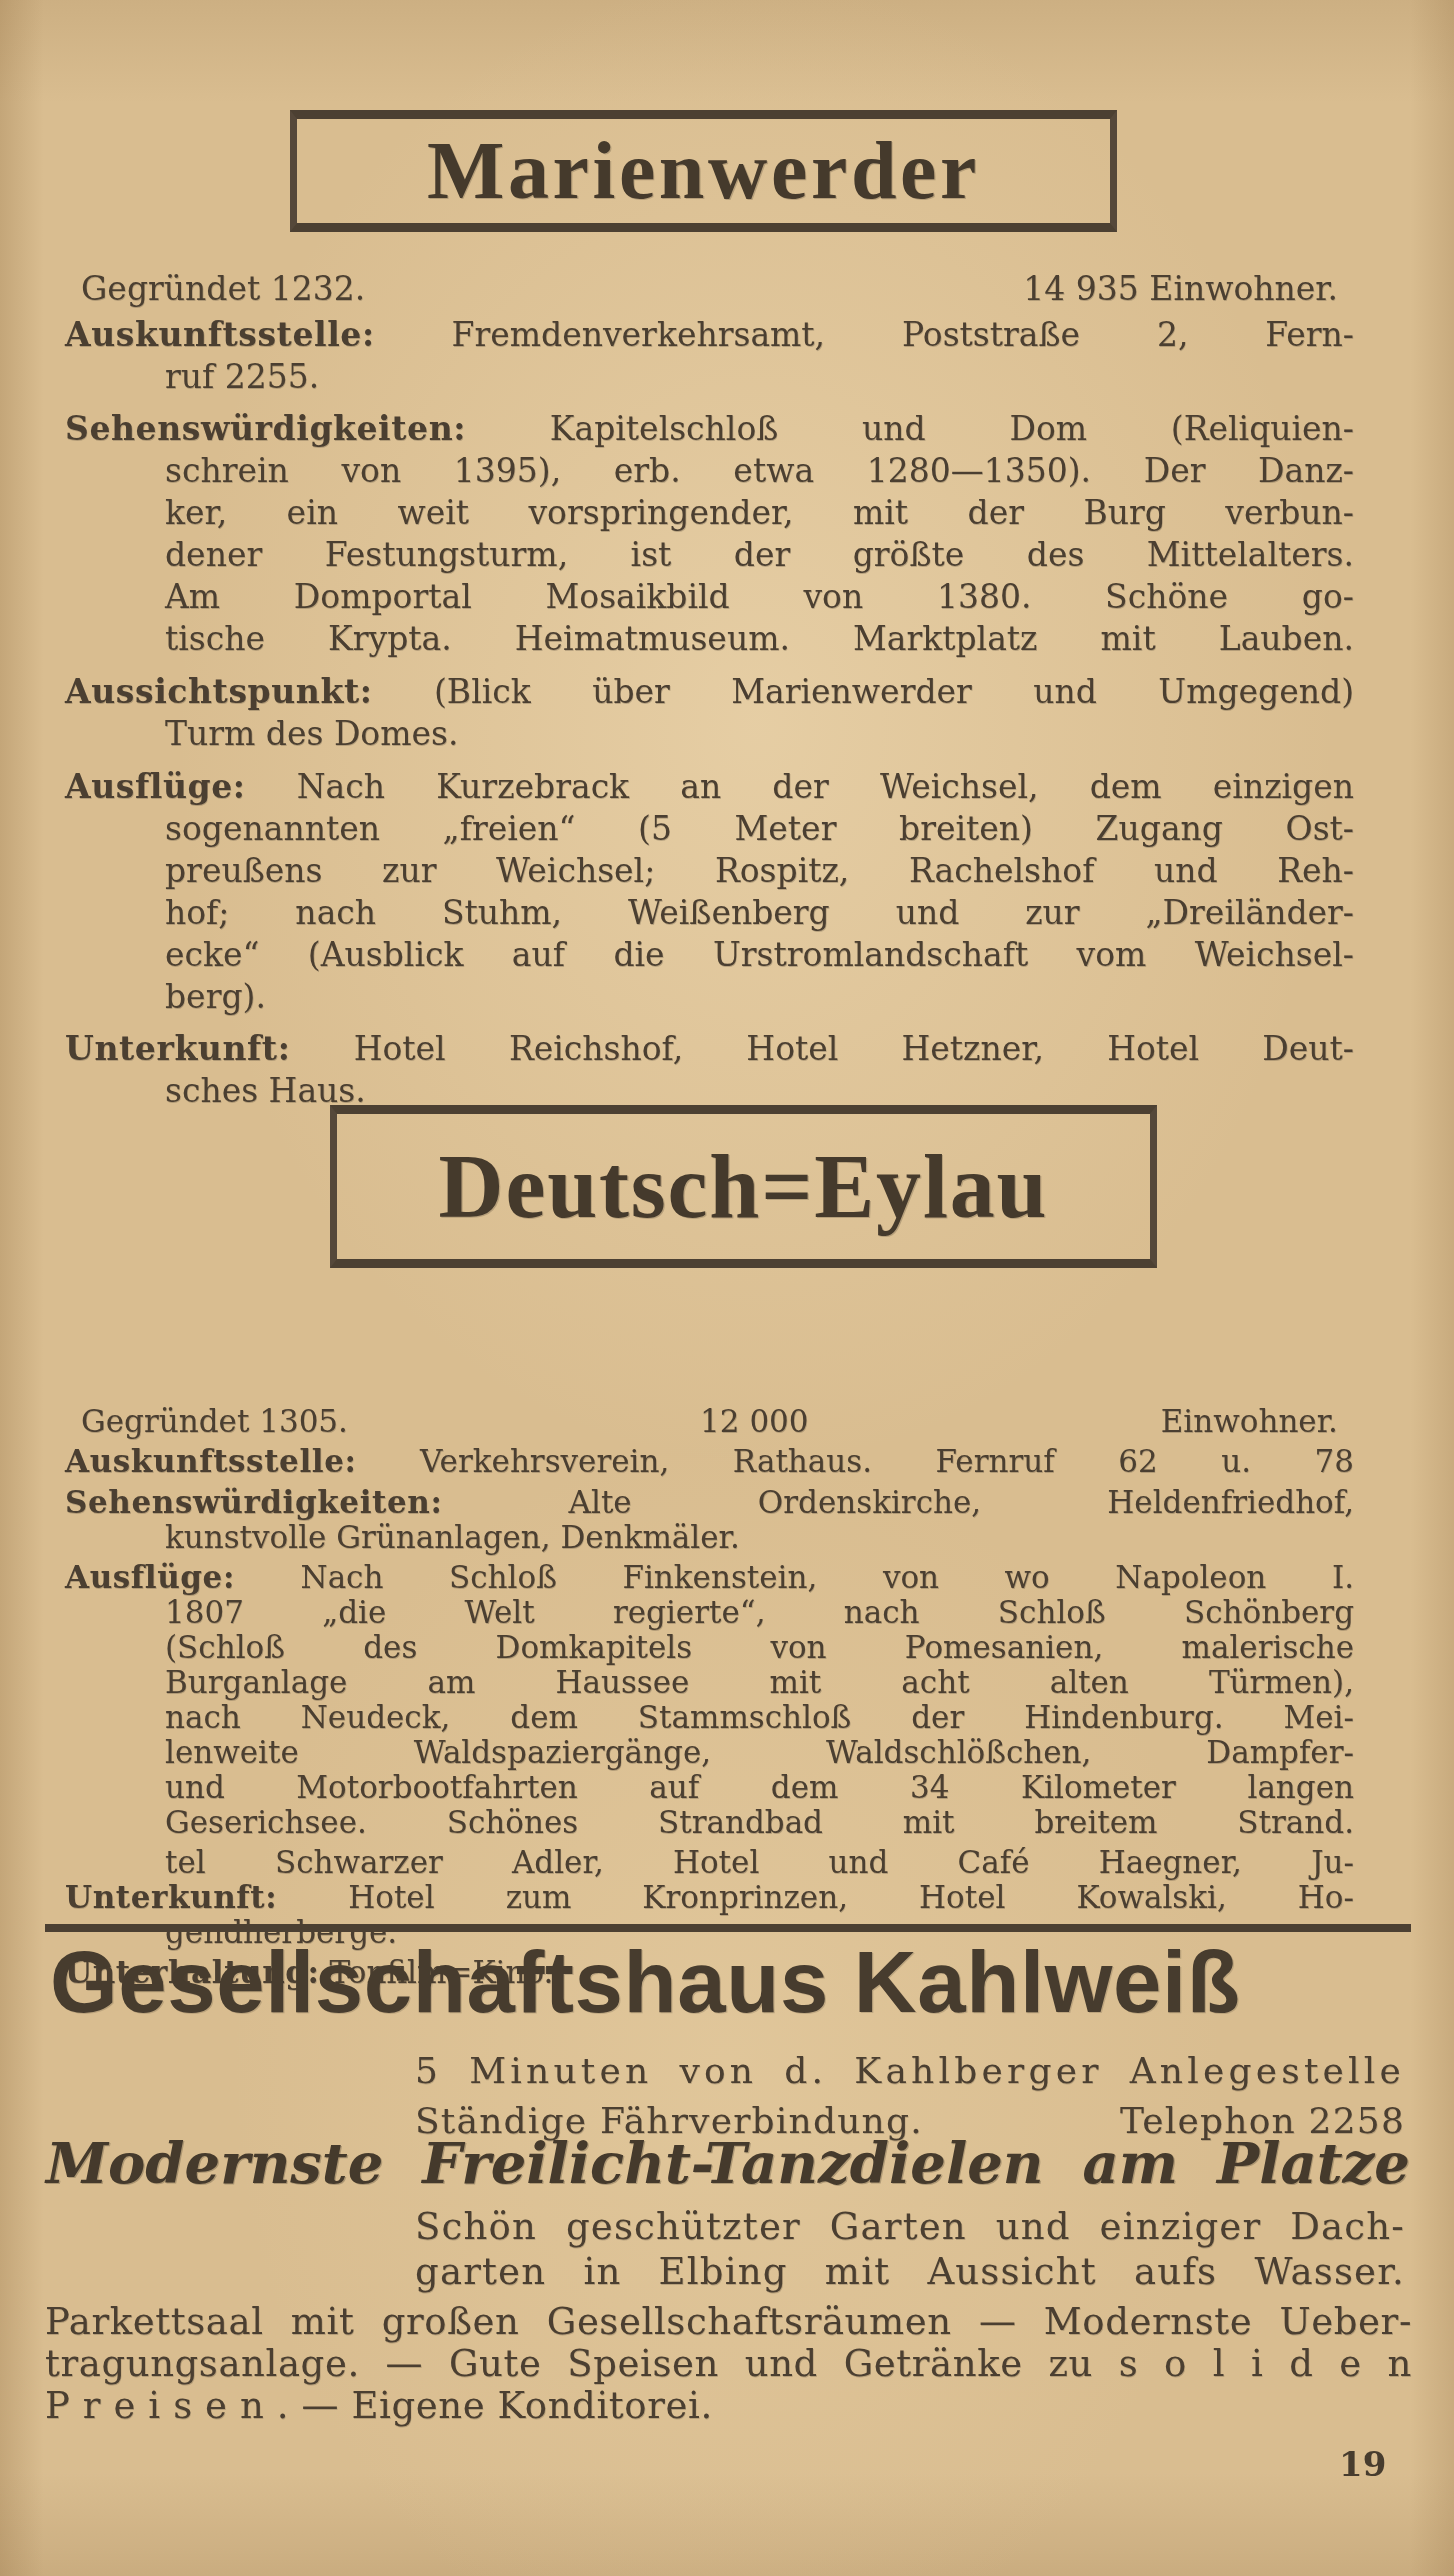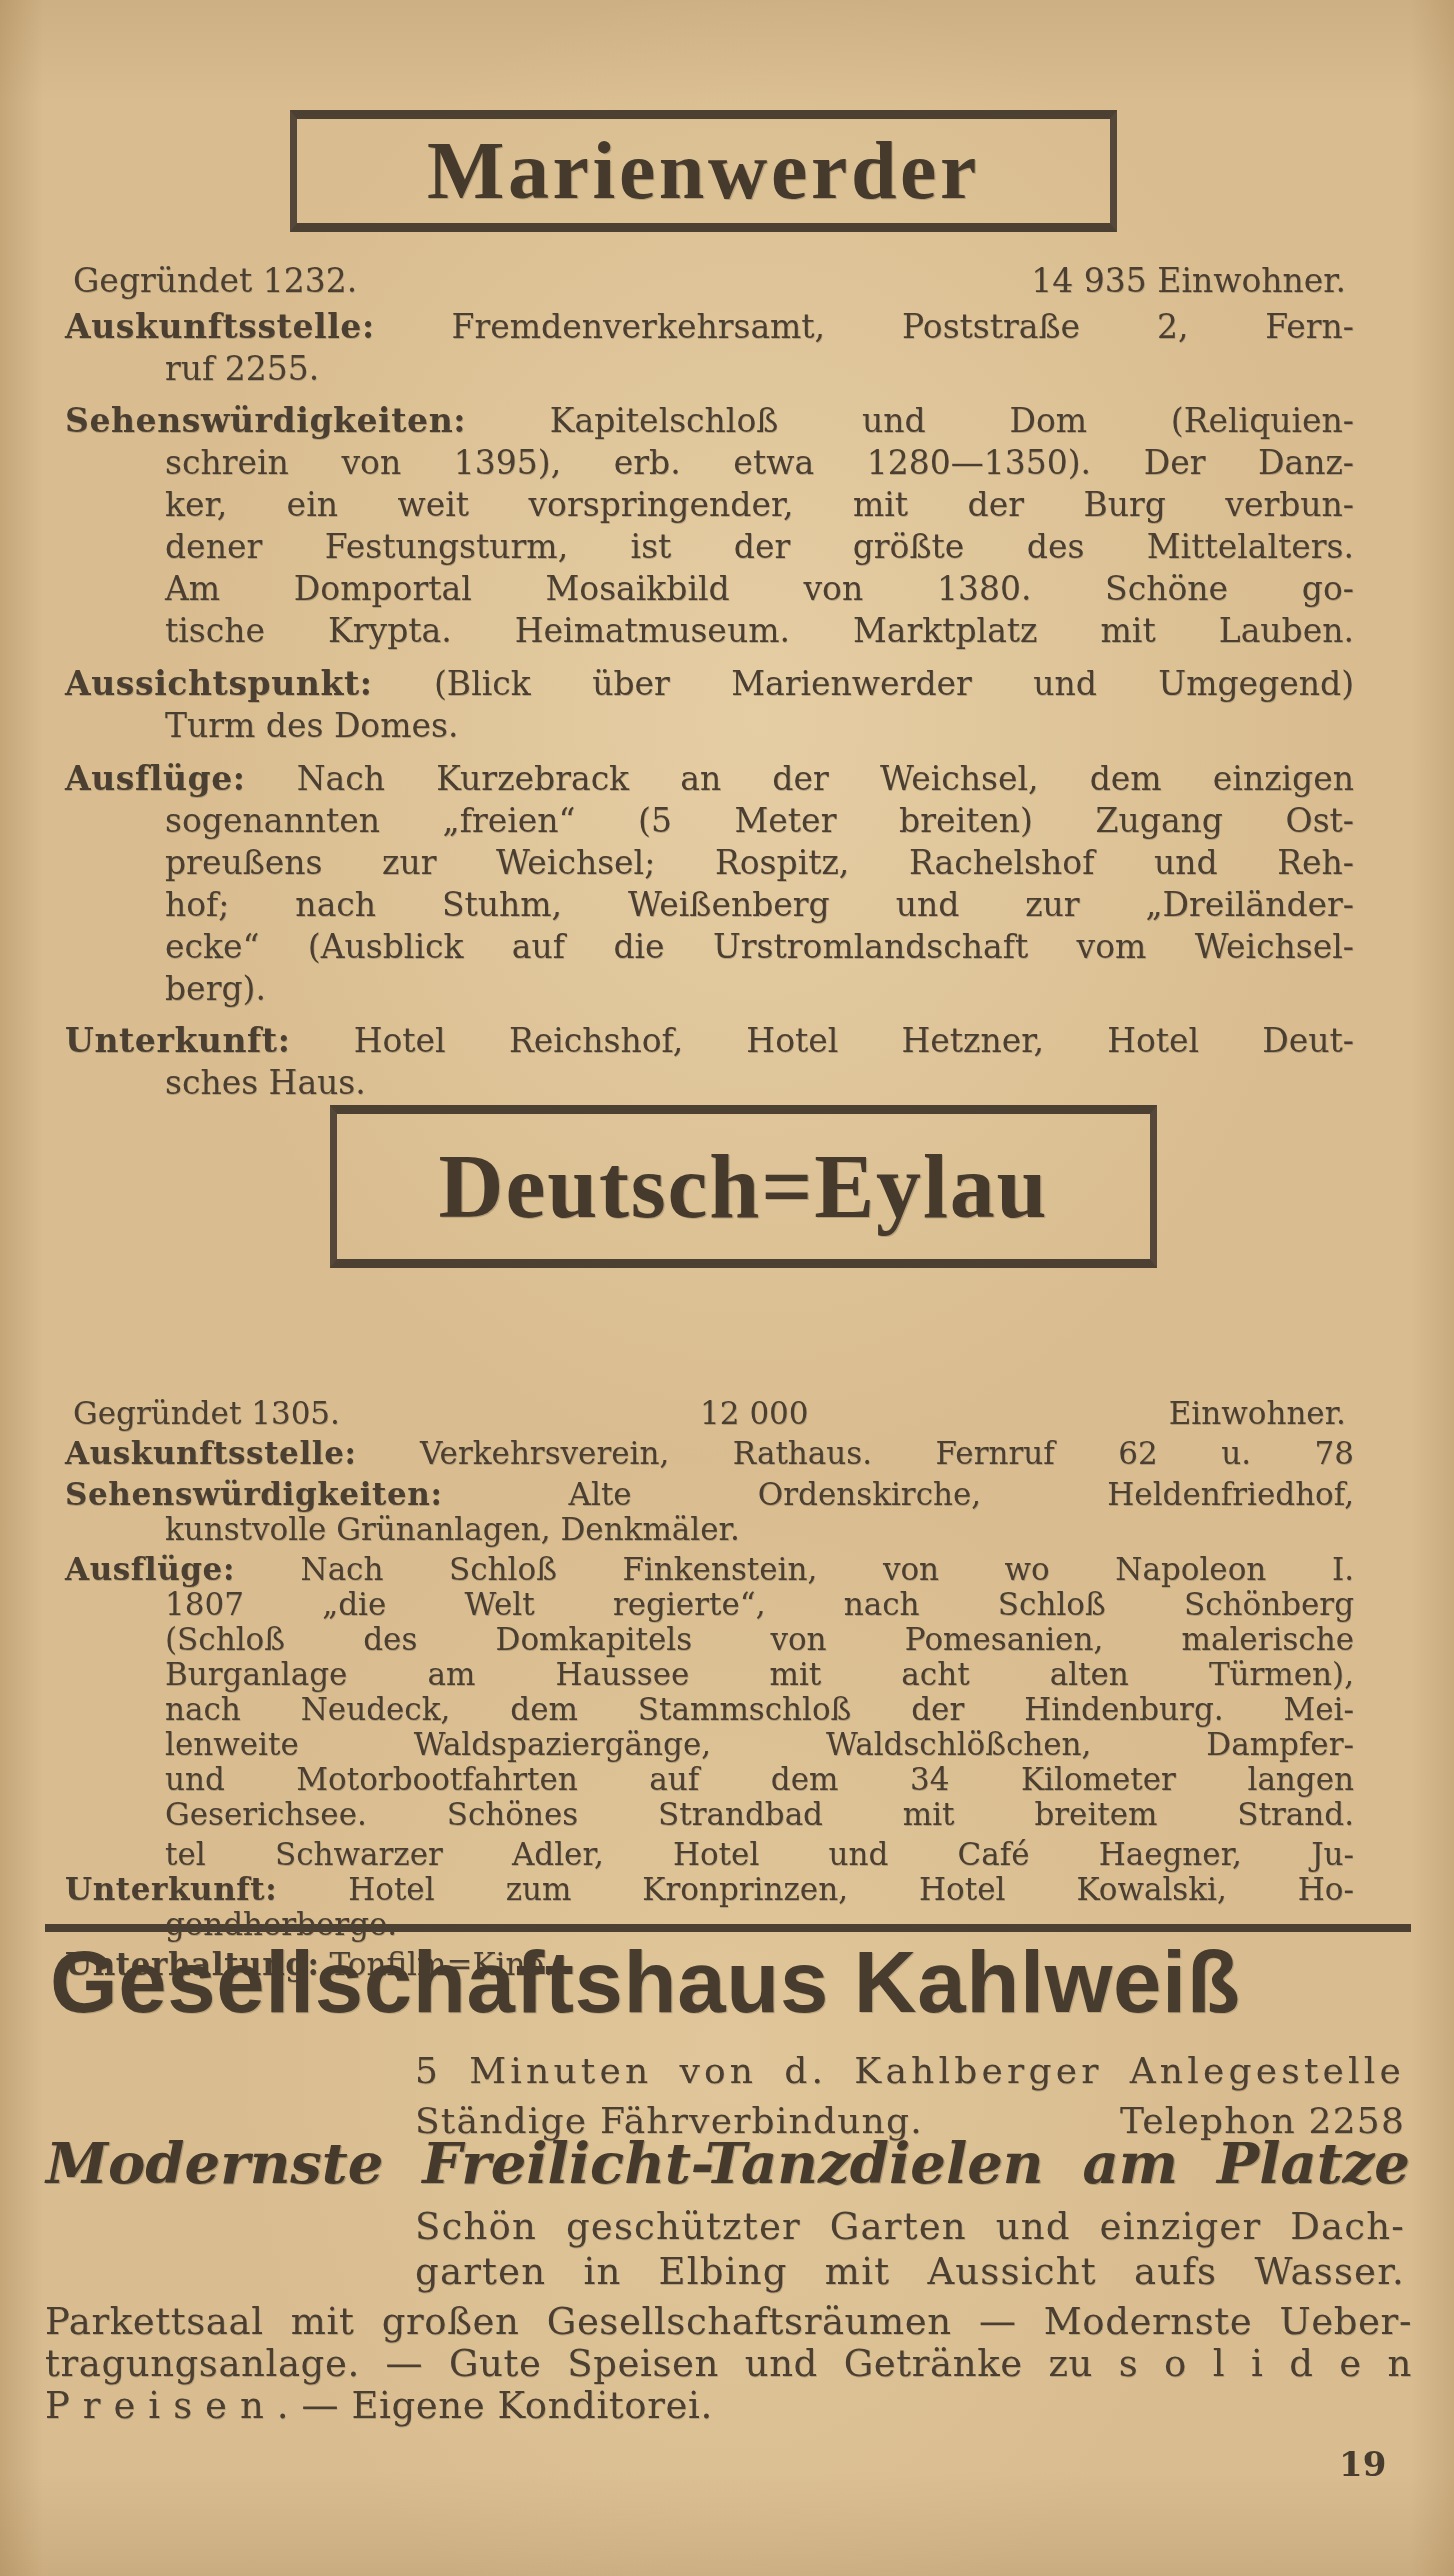--- a/index.html
+++ b/index.html
@@ -44,21 +44,21 @@
   #box-deutsch-eylau .city-title{font-size:90px;letter-spacing:1.8px;}
   
   .city-text{
     position:absolute;left:65px;width:1289px;
     text-shadow:0.6px 0.6px 0 rgba(75,63,49,0.28);
   }
   #text-marienwerder{top:252px;font-size:33px;line-height:42px;}
   #text-deutsch-eylau{top:1388px;font-size:31px;line-height:35px;}
   .founded-row{
     display:flex;justify-content:space-between;
-    margin:8px;
+    margin:16px;
   }
   #text-marienwerder .founded-row{margin-bottom:3.6px;}
   #text-deutsch-eylau .founded-row{margin-bottom:5.3px;}
   .entry{margin:0;padding-left:100px;}
   #text-marienwerder .entry{margin-bottom:10.7px;}
   #text-deutsch-eylau .entry{margin-bottom:5.3px;}
   #text-marienwerder .entry:last-child, #text-deutsch-eylau .entry:last-child{margin-bottom:0;}
   .ln{display:block;}
   .ln.first{margin-left:-100px;}
   .j{text-align:justify;text-align-last:justify;}

